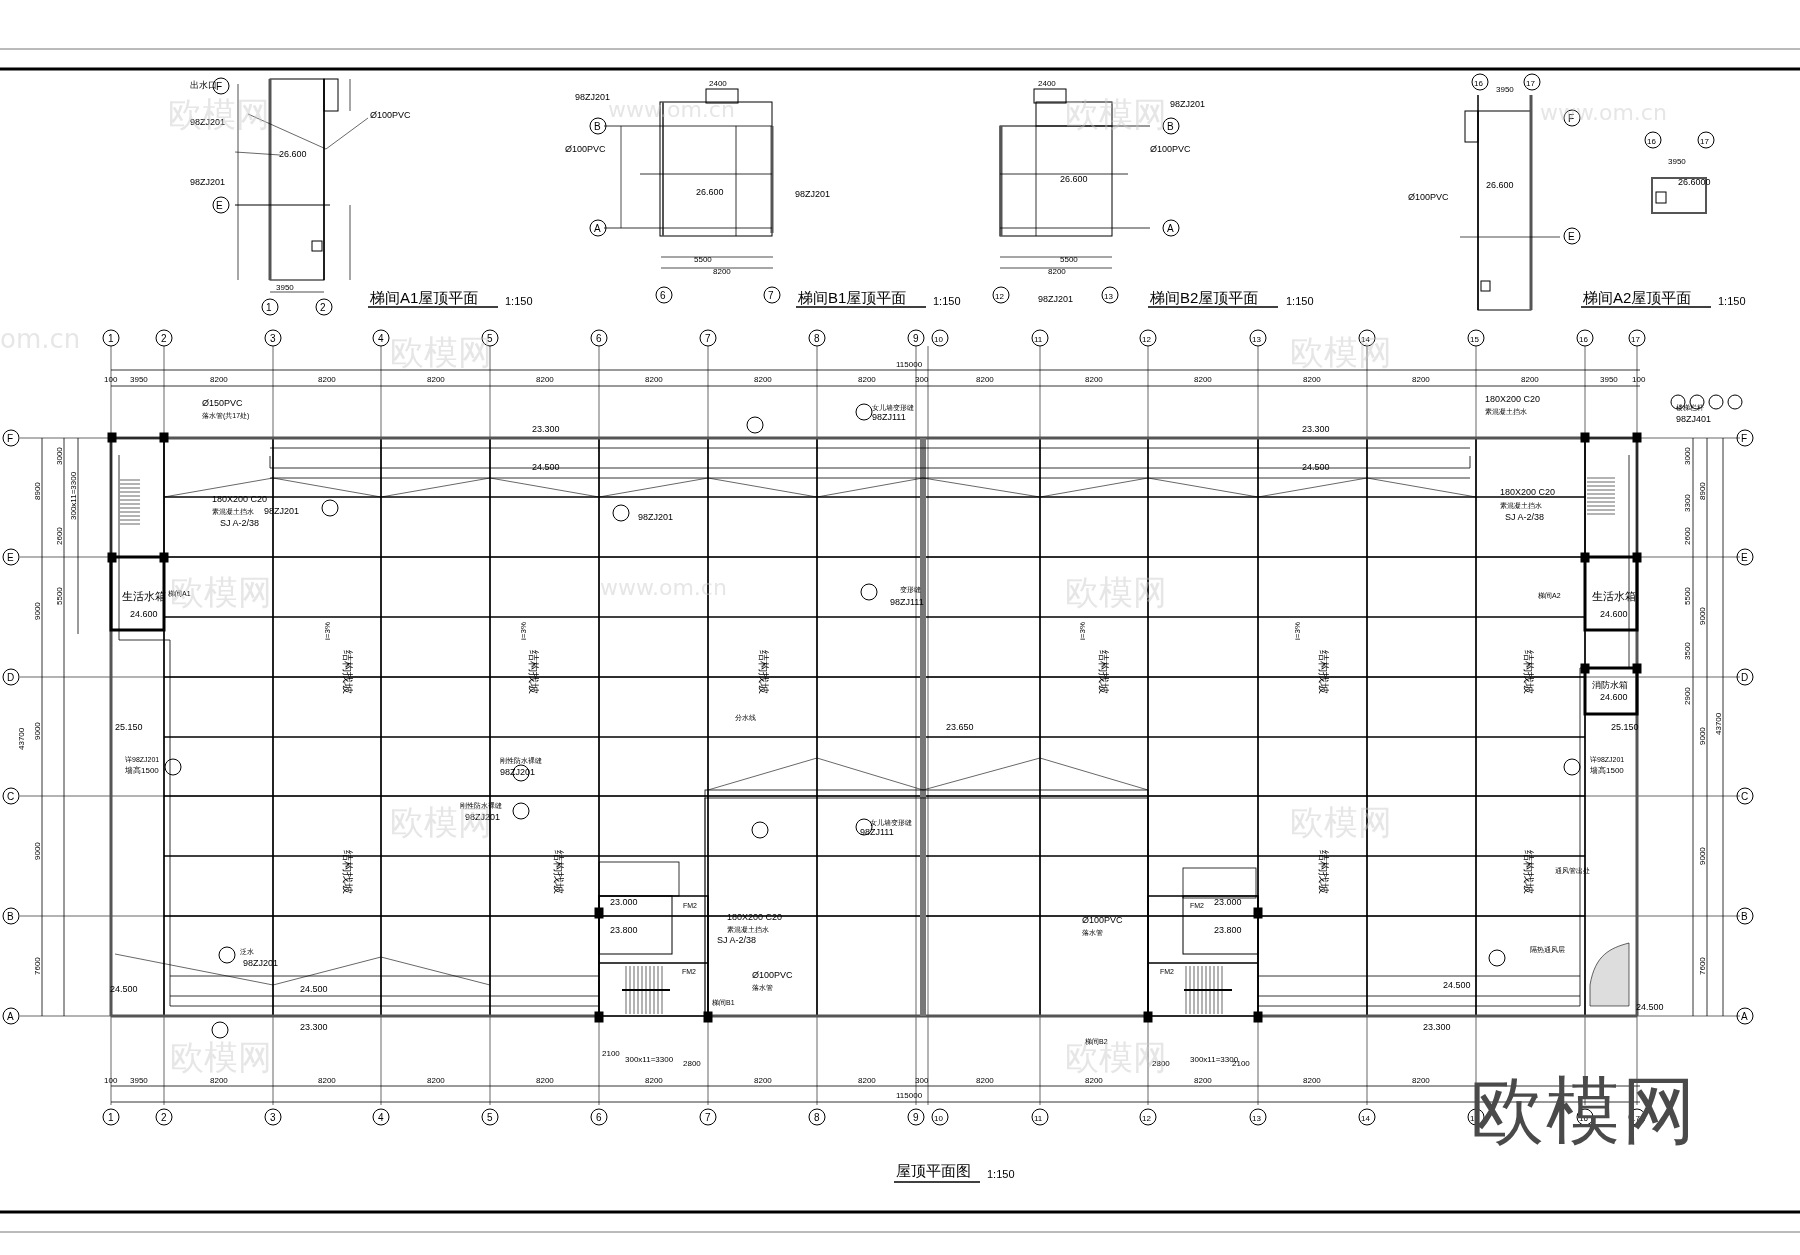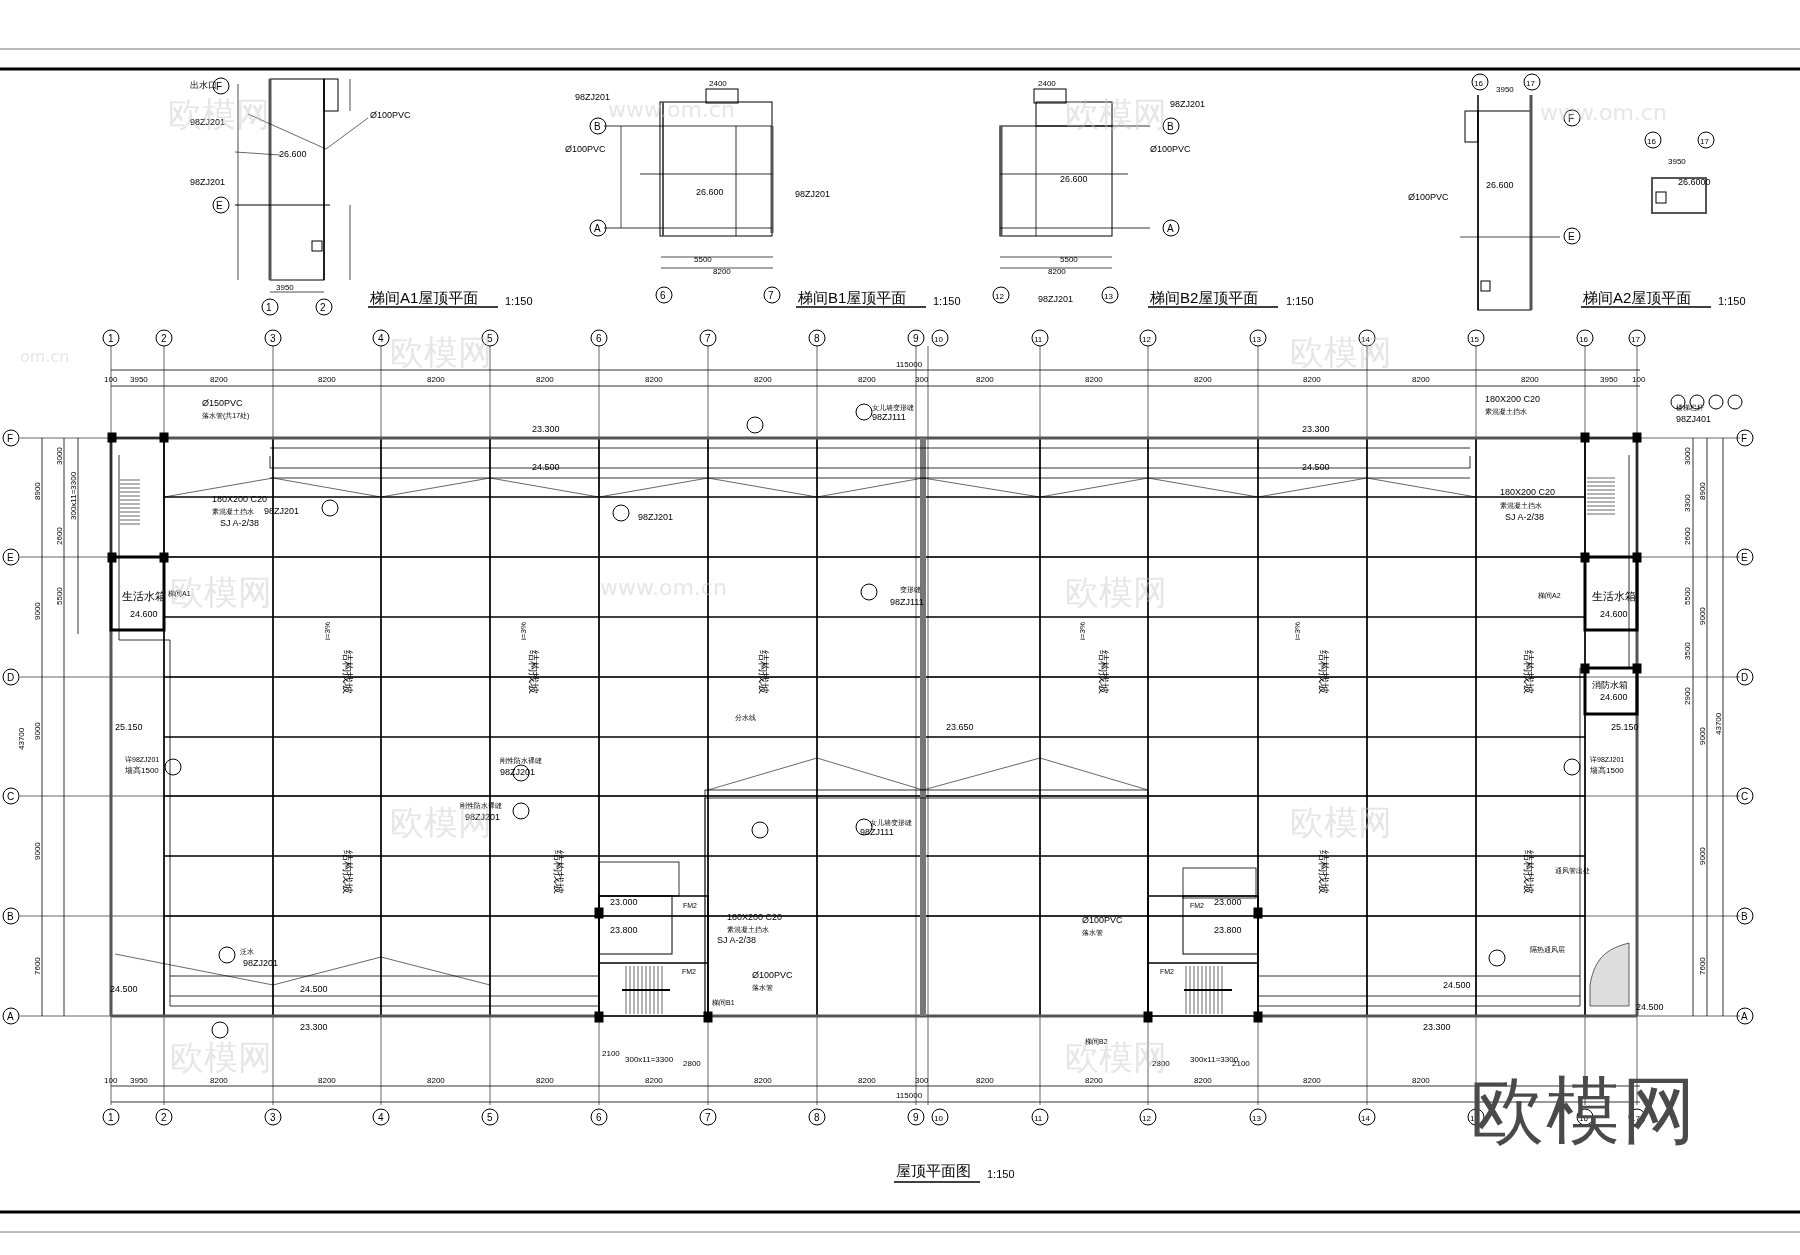--- a/index.html
+++ b/index.html
@@ -664,21 +664,21 @@
     <text x="987" y="1178" font-size="11" fill="#000">1:150</text>
   </g>
 </svg>
 </div>
 
 <div class="wm wm-light" style="left:168px;top:92px;">欧模网</div>
 <div class="wm wm-light" style="left:608px;top:97px;font-size:22px;">www.om.cn</div>
 <div class="wm wm-light" style="left:1065px;top:92px;">欧模网</div>
 <div class="wm wm-light" style="left:1540px;top:100px;font-size:22px;">www.om.cn</div>
 <div class="wm wm-light" style="left:390px;top:330px;">欧模网</div>
-<div class="wm wm-light" style="left:0px;top:347px;font-size:16px;margin-left:20px;">om.cn</div>
+<div class="wm wm-light" style="left:0px;top:324px;font-size:26px;">om.cn</div>
 <div class="wm wm-light" style="left:1290px;top:330px;">欧模网</div>
 <div class="wm wm-light" style="left:170px;top:570px;">欧模网</div>
 <div class="wm wm-light" style="left:600px;top:575px;font-size:22px;">www.om.cn</div>
 <div class="wm wm-light" style="left:1065px;top:570px;">欧模网</div>
 <div class="wm wm-light" style="left:390px;top:800px;">欧模网</div>
 <div class="wm wm-light" style="left:1290px;top:800px;">欧模网</div>
 <div class="wm wm-light" style="left:170px;top:1035px;">欧模网</div>
 <div class="wm wm-light" style="left:1065px;top:1035px;">欧模网</div>
 <div class="wm wm-big">欧模网</div>
 

